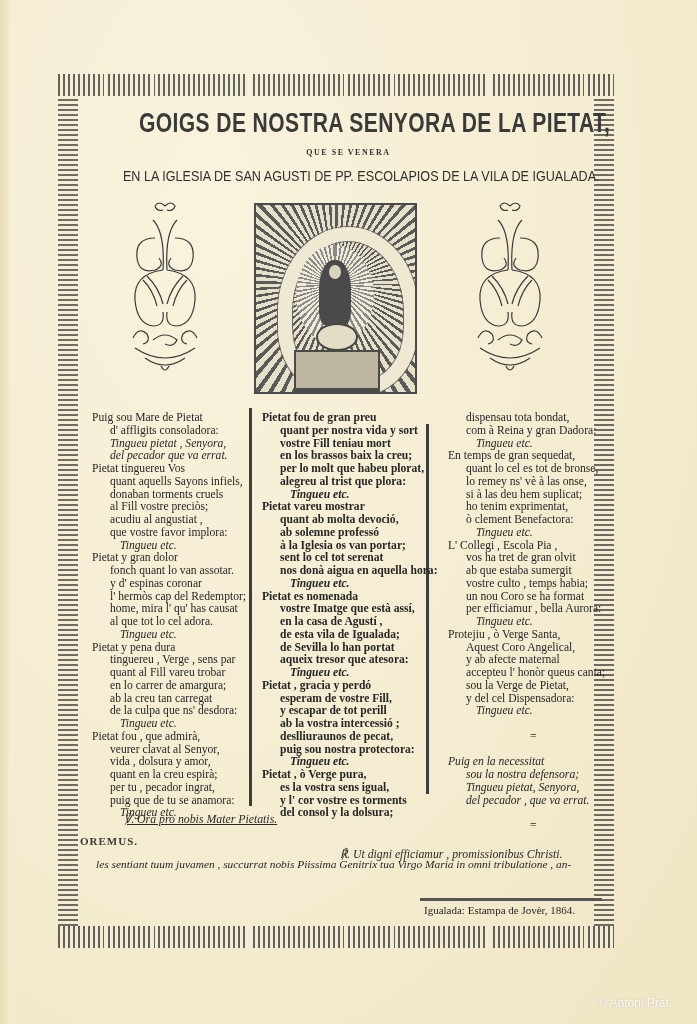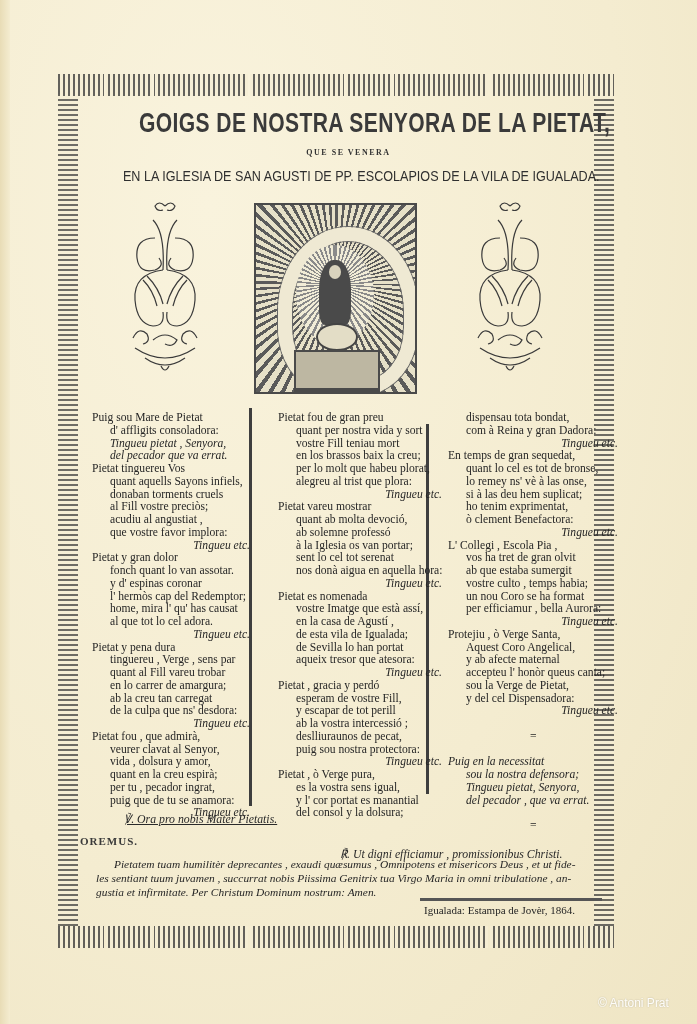--- a/index.html
+++ b/index.html
@@ -64,24 +64,24 @@
     background: repeating-conic-gradient(from 0deg at 50% 40%, #8a8a8a 0 3deg, #f1ecd7 3deg 7deg); }
   .figure { position:absolute; left:63px; top:55px; width:32px; height:65px; background:#4a4a4a; border-radius:45% 45% 20% 20%; }
   .figure-face { position:absolute; left:73px; top:60px; width:12px; height:14px; background:#d9d3bd; border-radius:50%; }
   .globe { position:absolute; left:60px; top:118px; width:38px; height:24px; border-radius:50%; background:#e3ddc6; border:2px solid #444; }
   .pedestal { position:absolute; left:38px; top:145px; width:82px; height:36px; background:#bdb7a2; border:2px solid #4a4a4a; border-bottom-width:6px; }
 
   
   .col { position:absolute; top:412px; font-size:11.6px; line-height:12.75px; color:#262626; }
   .col .line { white-space:nowrap; }
   .col .i1 { padding-left:18px; }
-  .col .i2 { padding-left:28px;text-align:right; }
+  .col .i2 { padding-left:28px; }
   .col .it { font-style:italic; }
   .col-1 { left:92px; width:158px; }
-  .col-2 { left:278px; width:164px; }
+  .col-2 { left:262px; width:164px;font-weight:bold; }
   .col-3 { left:448px; width:170px; }
   .vrule { position:absolute; width:3px; background:#3e3e3e; }
   .vrule.a { left:249px; top:408px; height:398px; }
   .vrule.b { left:426px; top:424px; height:370px; }
   .eq { display:block; padding-left:82px; height:12.75px; }
 
   .versicles { position:absolute; top:810px; left:120px; width:470px; font-style:italic; font-size:11.8px; }
   .versicles .v1 { position:absolute; left:4px;text-decoration:underline; }
   .versicles .v2 { position:absolute; left:220px; white-space:nowrap;margin-top:35px; }
   .oremus { position:absolute; top:835px; left:80px; width:537px; font-weight:bold;
@@ -210,21 +210,21 @@
     <div class="line i2 it">Tingueu etc.</div>
     <div class="line v">Pietat , gracia y perdó</div>
     <div class="line i1">esperam de vostre Fill,</div>
     <div class="line i1">y escapar de tot perill</div>
     <div class="line i1">ab la vostra intercessió ;</div>
     <div class="line i1">deslliuraunos de pecat,</div>
     <div class="line i1">puig sou nostra protectora:</div>
     <div class="line i2 it">Tingueu etc.</div>
     <div class="line v">Pietat , ò Verge pura,</div>
     <div class="line i1">es la vostra sens igual,</div>
-    <div class="line i1">y l' cor portat es manantial</div>
+    <div class="line i1">y l' cor vostre es torments</div>
     <div class="line i1">del consol y la dolsura;</div>
   </div>
 <div class="col col-3">
     <div class="line i1">dispensau tota bondat,</div>
     <div class="line i1">com à Reina y gran Dadora:</div>
     <div class="line i2 it">Tingueu etc.</div>
     <div class="line v">En temps de gran sequedat,</div>
     <div class="line i1">quant lo cel es tot de bronse,</div>
     <div class="line i1">lo remey ns' vè à las onse,</div>
     <div class="line i1">si à las deu hem suplicat;</div>
@@ -257,21 +257,19 @@
   </div>
 
 <div class="versicles">
   <span class="v1">℣. Ora pro nobis Mater Pietatis.</span>
   <span class="v2">℟. Ut digni efficiamur , promissionibus Christi.</span>
 </div>
 
 <div class="oremus">OREMUS.</div>
 
 <div class="prayer">
-  <div class="l1">Pietatem tuam humilitèr deprecantes , exaudi quæsumus , Omnipotens et misericors Deus , et ut fide-</div>
   <div>les sentiant tuum juvamen , succurrat nobis Piissima Genitrix tua Virgo Maria in omni tribulatione , an-</div>
-  <div>gustia et infirmitate. Per Christum Dominum nostrum: Amen.</div>
 </div>
 
 <div class="imprint-rule"></div>
 <div class="imprint">Igualada: Estampa de Jovèr, 1864.</div>
 
 <div class="watermark">© Antoni Prat</div>
 
 </body></html>

